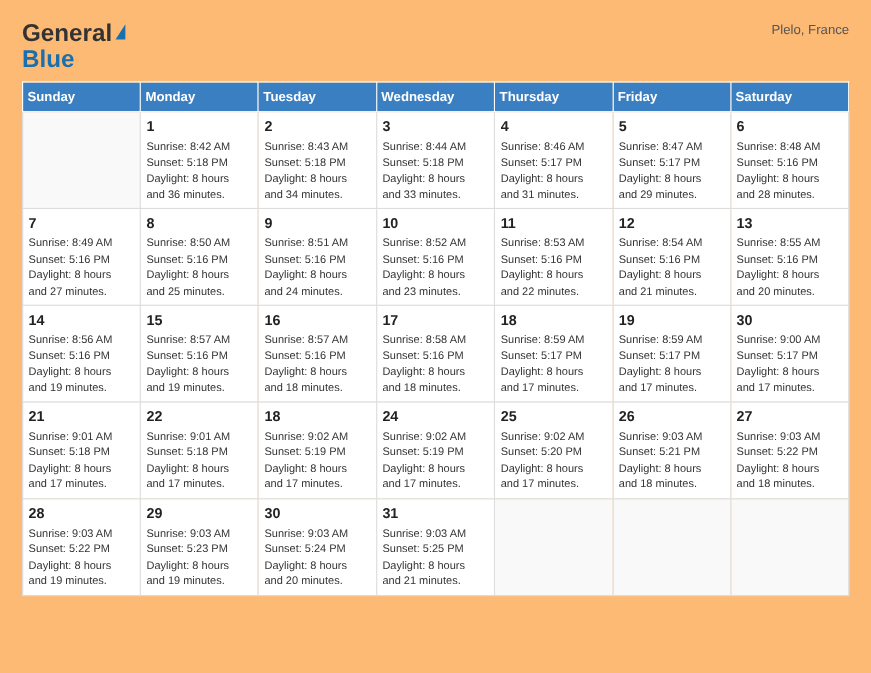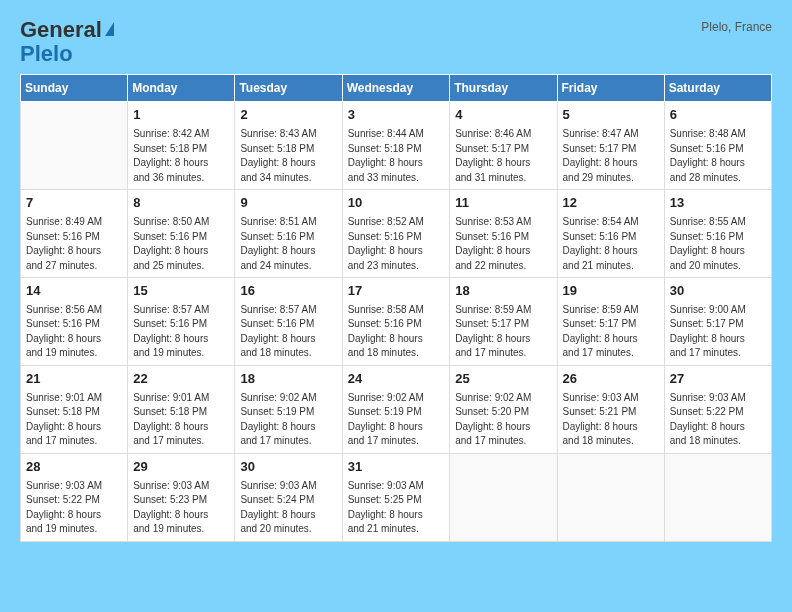--- a/index.html
+++ b/index.html
@@ -7,21 +7,21 @@
       width: 792px;
       height: 612px;
       font-family: Arial, sans-serif;
       background: #fff;
       overflow: hidden;
     }
     .page {
       width: 792px;
       height: 612px;
       padding: 18px 20px 10px 20px;
-      background: #7dd3fc;
+      background: #fdba74;
     }
     .header {
       display: flex;
       justify-content: space-between;
       align-items: flex-start;
       margin-bottom: 8px;
     }
     .logo {
       display: flex;
       flex-direction: column;
@@ -97,21 +97,21 @@
     }
   </style>
 </head>
 <body>
 
 <div class="page">
   <div class="header">
     <div class="logo">
       <div>
         <span class="logo-general">General</span><span class="logo-icon"></span><br>
-        <span class="logo-blue">Plelo</span>
+        <span class="logo-blue">Blue</span>
       </div>
     </div>
     <div class="title-area">
       <div class="location">Plelo, France</div>
     </div>
   </div>
 
   <table class="calendar">
     <thead>
       <tr>

